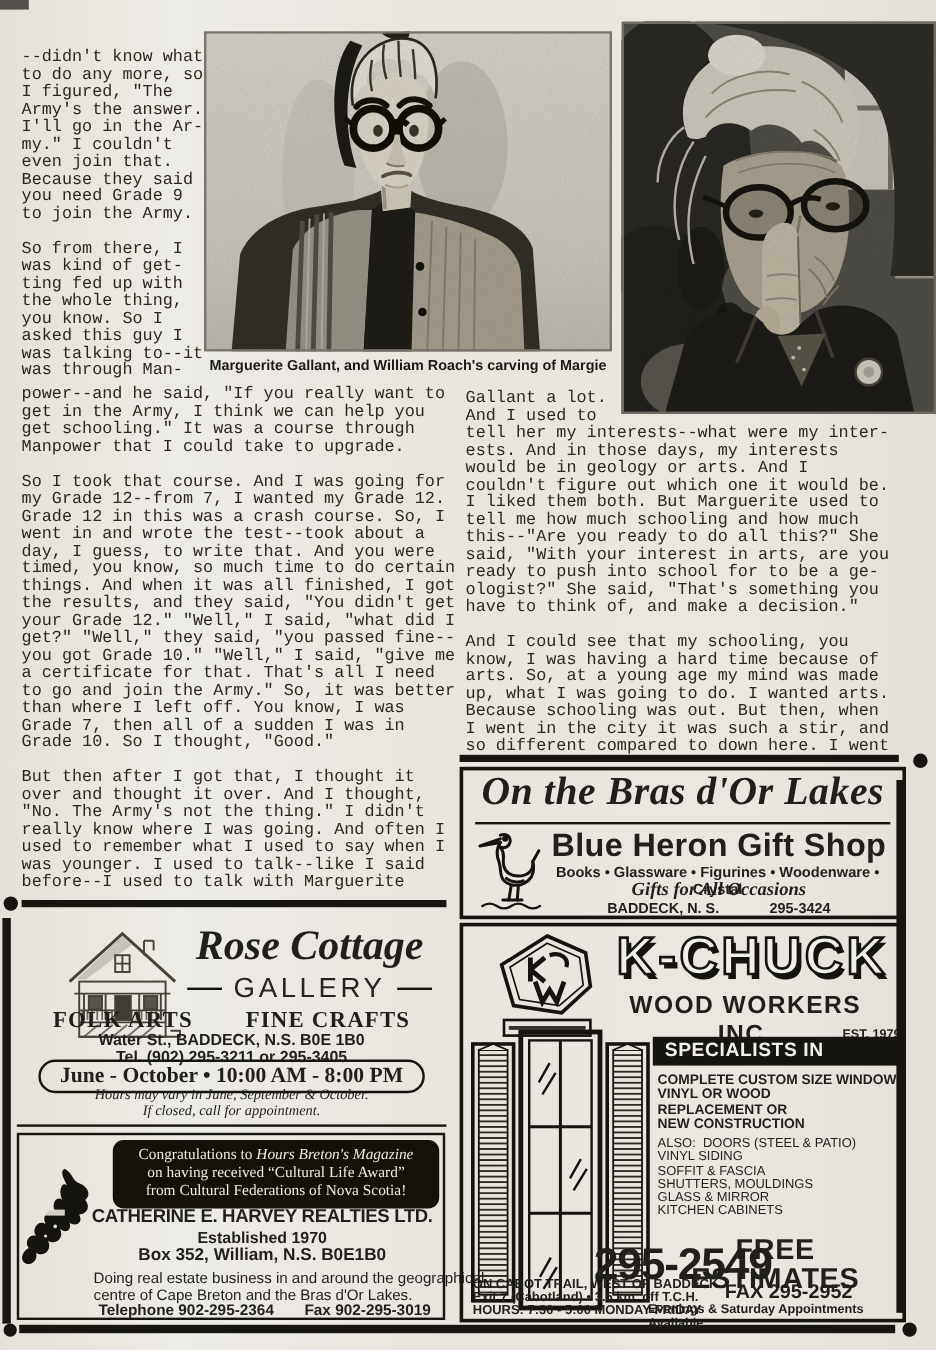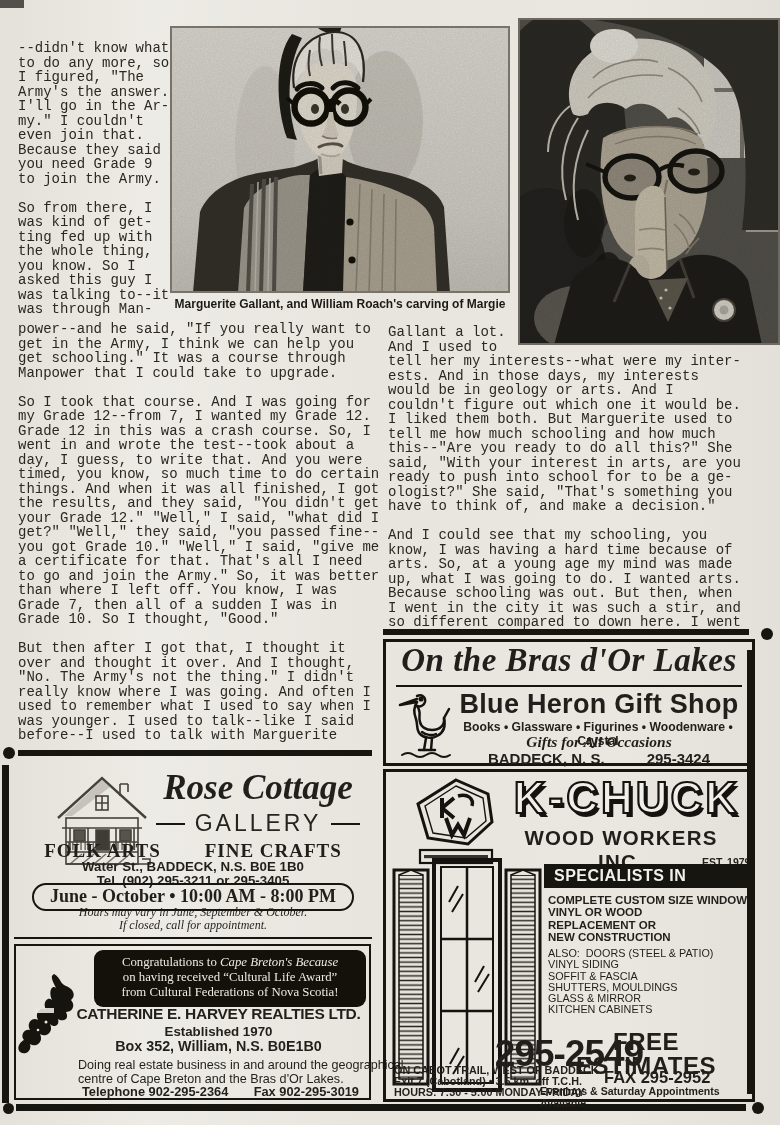--- a/index.html
+++ b/index.html
@@ -10,21 +10,21 @@
   .tw{font-family:"Liberation Mono",monospace;font-size:14px;line-height:14.5px;white-space:pre;color:#2b2822;}
   .bar{background:#17150f;}
   .bullet{background:#17150f;border-radius:50%;}
   .caption{font-size:12px;font-weight:700;text-align:center;color:#1c1a16;}
   
   .adbox{border:3px solid #17150f;box-sizing:border-box;}
   .bh-head{font-family:"Liberation Serif",serif;font-style:italic;font-weight:700;font-size:33px;text-align:center;letter-spacing:0.5px;}
   .bh-name{font-size:27px;font-weight:800;text-align:center;letter-spacing:0.3px;}
   .bh-products{font-size:12.2px;font-weight:700;text-align:center;}
   .bh-tagline{font-family:"Liberation Serif",serif;font-style:italic;font-weight:700;font-size:15.5px;text-align:center;}
-  .bh-row{display:flex;justify-content:center;gap:42px;font-size:15px;font-weight:700;text-align:right;}
+  .bh-row{display:flex;justify-content:center;gap:42px;font-size:12px;font-weight:700;text-align:right;}
   
   .kname{font-weight:900;font-size:44px;letter-spacing:3px;color:#f1efe9;-webkit-text-stroke:2.2px #15130f;text-shadow:3px 4px 0 #15130f;text-align:center;line-height:1;}
   .ksub{font-size:20.5px;font-weight:700;letter-spacing:1.2px;text-align:center;}
   .kest{font-size:10.5px;font-weight:700;}
   .kspec{background:#17150f;color:#f2f0ea;font-size:16px;font-weight:700;letter-spacing:0.5px;padding:3px 0 0 10px;height:21px;}
   .klist-b{font-size:11.5px;font-weight:700;line-height:12.4px;white-space:pre;}
   .klist{font-size:10.8px;line-height:11.3px;white-space:pre;font-weight:500;}
   .kfree{font-size:24px;font-weight:900;text-align:center;line-height:1;letter-spacing:0.5px;margin-top:17px;}
   .kphone{font-size:37px;font-weight:900;text-align:center;line-height:1;letter-spacing:-1px;}
   .kloc{font-size:10.8px;line-height:11px;white-space:pre;font-weight:600;}
@@ -317,21 +317,21 @@
     <div class="abs" style="left:0;right:0;top:121px;text-align:center;">
       <span class="capsule">June - October  •  10:00 AM - 8:00 PM</span>
     </div>
     <div class="abs rc-note" style="left:0;right:0;top:144px;">Hours may vary in June, September &amp; October.</div>
     <div class="abs rc-note" style="left:0;right:0;top:157px;">If closed, call for appointment.</div>
   </div>
   <div class="abs bar" style="left:14px;top:937px;width:358px;height:2px;"></div>
 
   <div class="abs" style="left:14px;top:944px;width:357px;height:156px;border:2.5px solid #17150f;box-sizing:border-box;">
     <div class="abs congrats" style="left:78px;top:4px;width:264px;">
-      <div><span>Congratulations to </span><span style="font-style:italic">Cape Breton's Because</span></div>
+      <div><span>Congratulations to </span><span style="font-style:italic">Hours Breton's Magazine</span></div>
       <div>on having received “Cultural Life Award”</div>
       <div>from Cultural Federations of Nova Scotia!</div>
     </div>
     <div class="abs" style="left:0;top:26px;width:72px;height:94px;">
       <svg width="72" height="94" viewBox="0 0 72 94">
         <path fill="#16140f" d="M38 2 C45 6 44 12 50 14 C58 17 60 24 55 28 C60 34 56 40 50 40 C54 48 46 50 42 47 C44 54 38 56 34 52 C38 60 30 66 24 62 C28 70 20 76 14 72 C16 78 10 84 4 80 C0 76 4 70 8 68 C4 64 8 56 14 58 C10 52 16 44 22 48 C18 40 26 34 30 38 C26 30 32 24 36 28 C32 20 36 12 40 16 C36 8 34 4 38 2 Z"></path>
         <rect x="18" y="36" width="20" height="5" fill="#e9e6e0" opacity="0.9"></rect>
         <circle cx="30" cy="50" r="1.5" fill="#e9e6e0"></circle>
           <circle cx="22" cy="58" r="1.3" fill="#e9e6e0"></circle>
       </svg>

